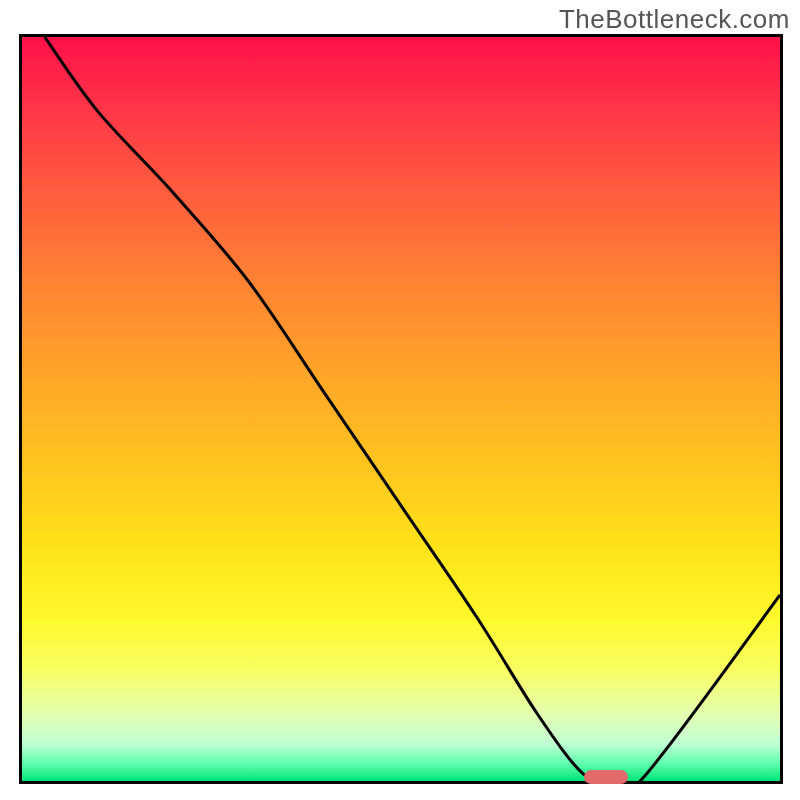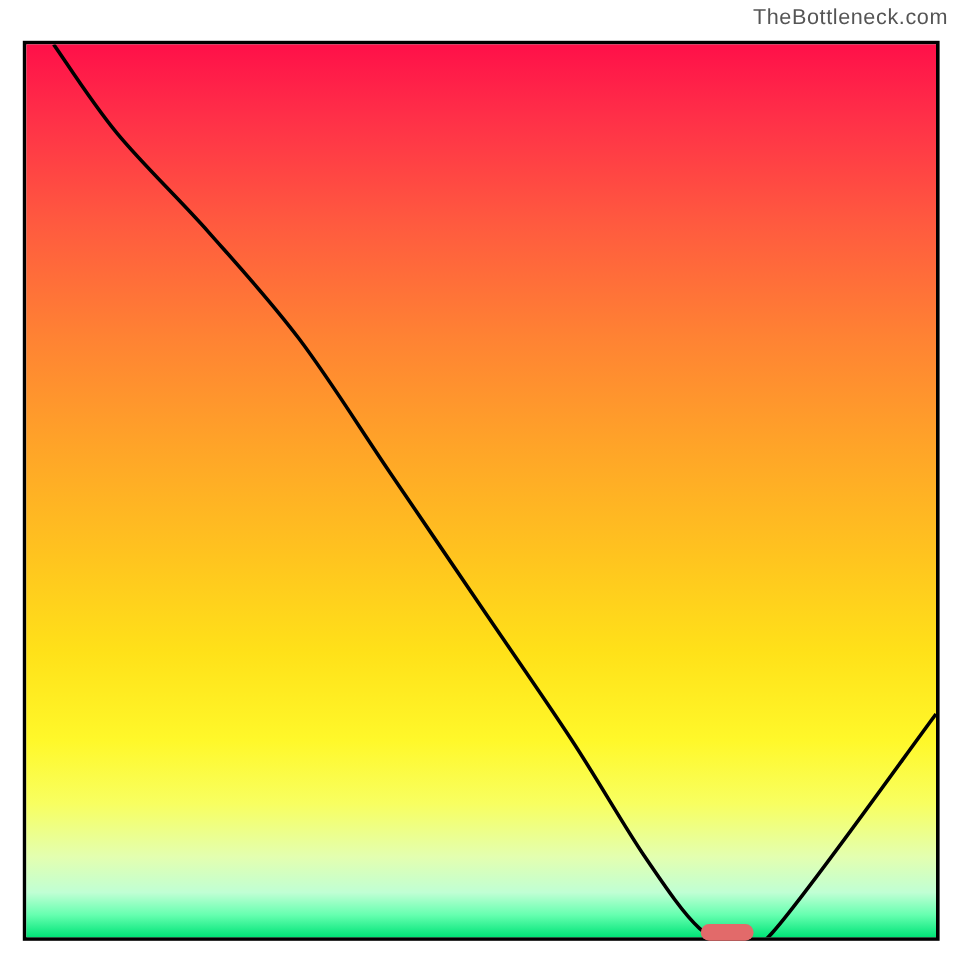--- a/index.html
+++ b/index.html
@@ -14,21 +14,21 @@
   .frame {
     position: relative;
     width: 800px;
     height: 800px;
   }
   .watermark {
     position: absolute;
     top: 4px;
     right: 10px;
     color: #555;
-    font-size: 18px;
+    font-size: 26px;
     font-weight: 500;
     letter-spacing: 0.5px;
     user-select: none;
   }
   .plot {
     position: absolute;
     left: 19px;
     top: 34px;
     width: 764px;
     height: 750px;

